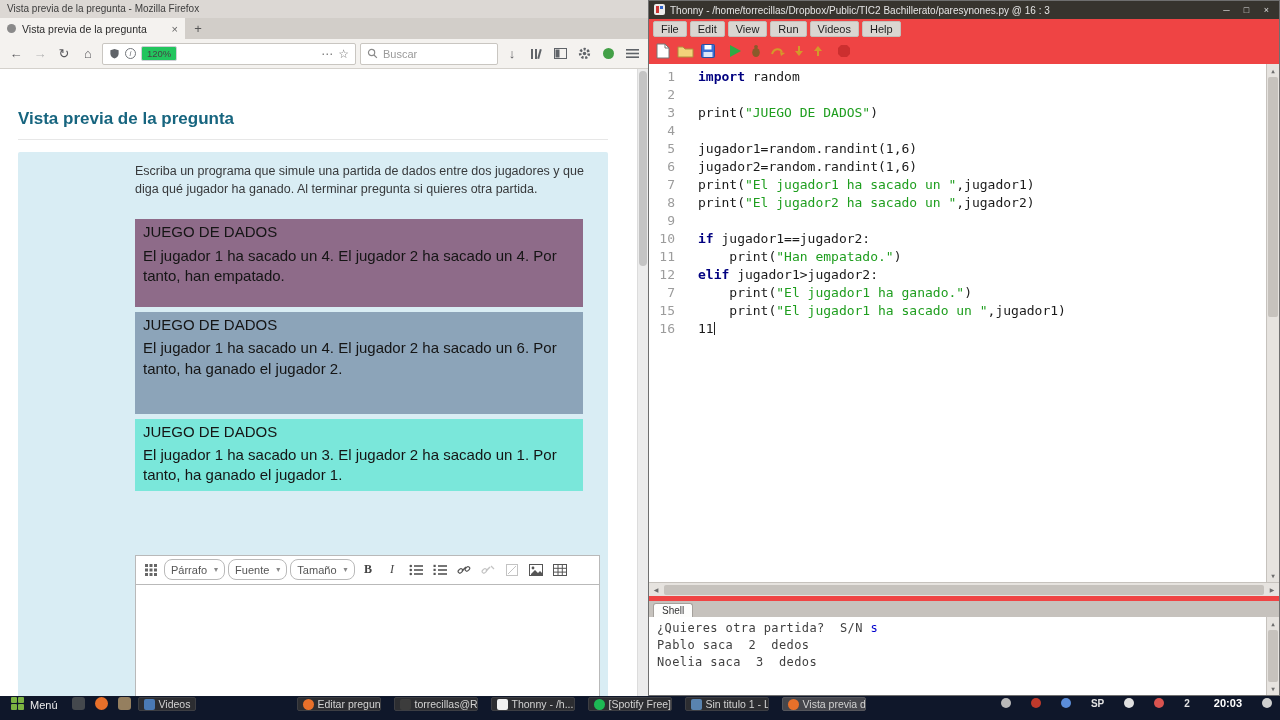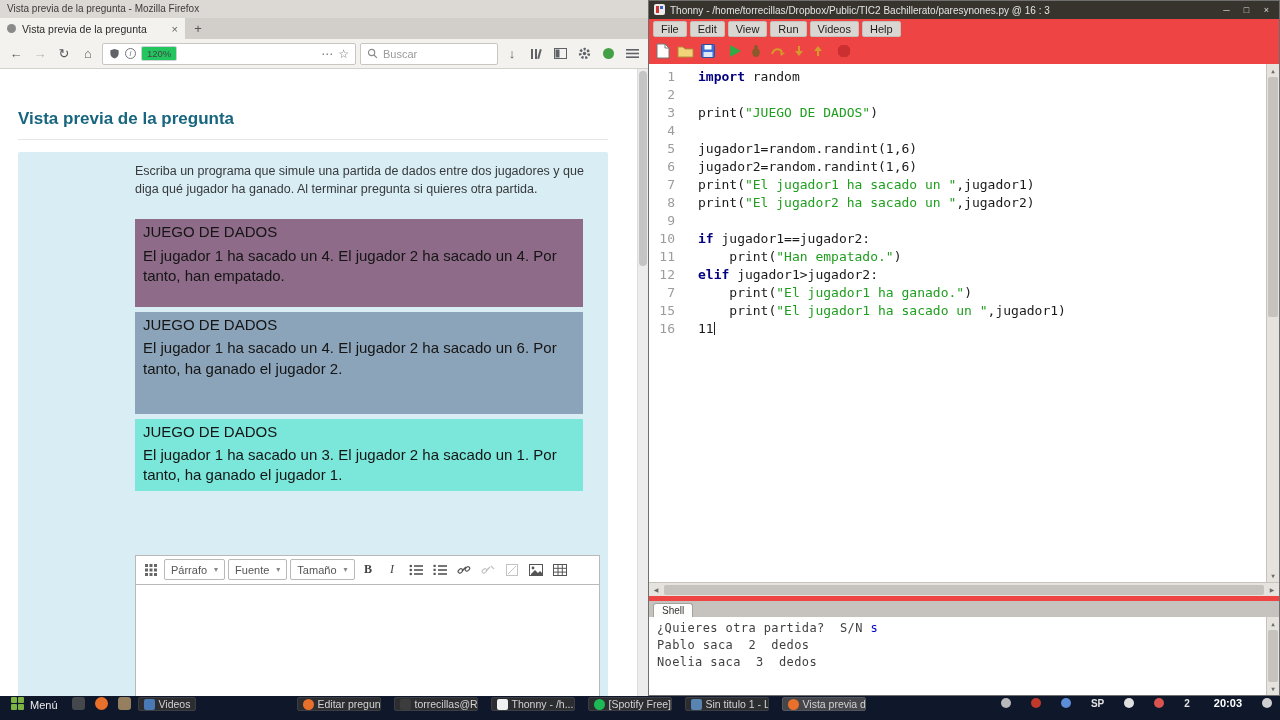--- a/index.html
+++ b/index.html
@@ -34,21 +34,21 @@
   .qno{font-size:12px;font-weight:bold;color:#373737}
   .qn{font-size:15px;margin-left:2px;font-weight:bold}
   .qmeta{margin-top:8px;font-size:10.5px;color:#757575;line-height:1.35}
   .qbody{margin-left:109px}
   .qtext{margin:2px 0 0;font-size:12.5px;line-height:1.45;color:#37393b;max-width:462px}
   .outblock{width:448px;padding:3px 8px;margin-top:5px;font-size:15px;line-height:1.35;color:#151515}
   .outblock.first{margin-top:21px}
   .pb1{padding-bottom:21px}.pb2{padding-bottom:35px}.pb3{padding-bottom:5px}
   .ob-t{margin-bottom:3px}
   .atto{margin-top:64px;width:465px;height:30px;background:#fff;border:1px solid #b9b9b9;display:flex;align-items:center;gap:3px;padding:0 4px}
-  .atto-sel{height:21px;border:1px solid #b9b9b9;border-radius:2px;background:#fff;display:flex;align-items:center;gap:7px;padding:0 6px;font-size:11px;color:#555;white-space:nowrap}
+  .atto-sel{height:21px;border:1px solid #b9b9b9;border-radius:8px;background:#fff;display:flex;align-items:center;gap:7px;padding:0 6px;font-size:11px;color:#555;white-space:nowrap}
   .atto-sel .car{font-size:8px;color:#888}
   .atto-btn{width:21px;height:21px;display:flex;align-items:center;justify-content:center;font-size:12px;color:#444}
   .atto-btn.bld{font-family:"Liberation Serif",serif;font-weight:bold}
   .atto-btn.itl{font-family:"Liberation Serif",serif;font-style:italic}
   .atto-btn.dim svg{opacity:.35}
   .answer-area{width:465px;height:150px;background:#fff;border:1px solid #b9b9b9;border-top:none}
   .ff-vscroll{position:absolute;right:0;top:0;bottom:0;width:11px;background:#ececec;border-left:1px solid #dcdcdc}
   .ff-thumb{position:absolute;left:1px;right:1px;top:2px;height:195px;background:#c4c4c4;border-radius:4px}
 
   

